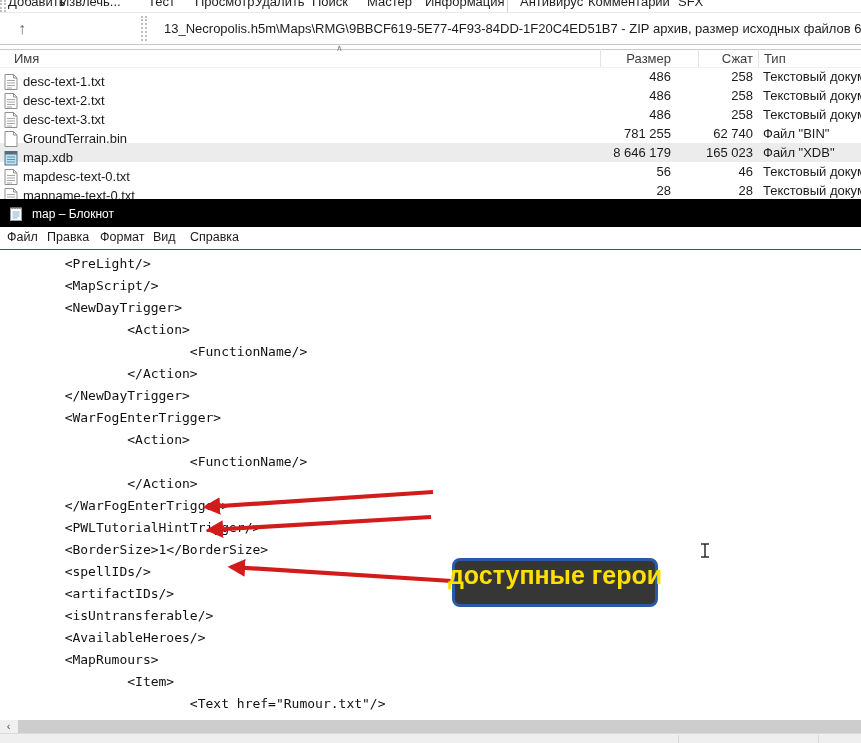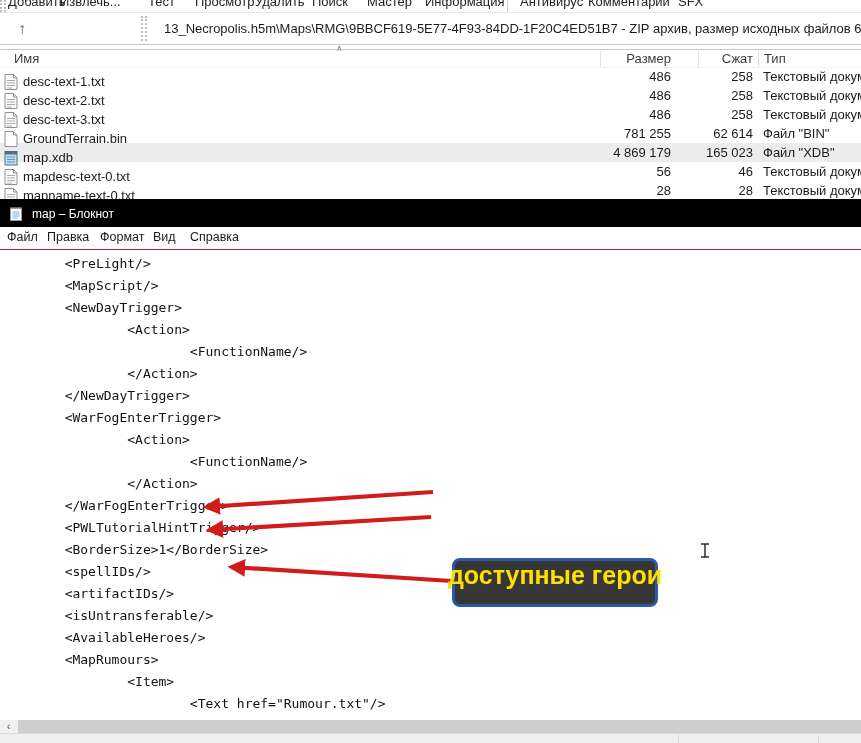--- a/index.html
+++ b/index.html
@@ -179,38 +179,38 @@
 
     <div class="frow">
       <div class="cell-name">
         <svg class="ficon" viewBox="0 0 14 16">
             <path d="M1 .5 h8.5 l3.5 3.5 v11.5 h-12 z" fill="#fff" stroke="#8f8f8f"></path>
             <path d="M9.5 .5 v3.5 h3.5" fill="none" stroke="#8f8f8f"></path>
           </svg>
         <span class="fname">GroundTerrain.bin</span>
       </div>
       <div class="num cell-size">781 255</div>
-      <div class="num cell-packed">62 614</div>
+      <div class="num cell-packed">62 740</div>
       <div class="cell-type">Файл "BIN"</div>
     </div>
 
     <div class="frow selected">
       <div class="cell-name">
         <svg class="ficon" viewBox="0 0 14 16">
             <rect x="1" y="1.5" width="12" height="13.5" fill="#bfe0ef" stroke="#49708a"></rect>
             <rect x="1" y="1.5" width="12" height="3" fill="#5a6e79"></rect>
             <g stroke="#5e93b5" stroke-width="1">
               <line x1="3" y1="7" x2="11" y2="7"></line>
               <line x1="3" y1="9.5" x2="11" y2="9.5"></line>
               <line x1="3" y1="12" x2="11" y2="12"></line>
             </g>
           </svg>
         <span class="fname">map.xdb</span>
       </div>
-      <div class="num cell-size">4 869 179</div>
+      <div class="num cell-size">8 646 179</div>
       <div class="num cell-packed">165 023</div>
       <div class="cell-type">Файл "XDB"</div>
     </div>
 
     <div class="frow">
       <div class="cell-name">
         <svg class="ficon" viewBox="0 0 14 16">
             <path d="M1 .5 h8.5 l3.5 3.5 v11.5 h-12 z" fill="#fff" stroke="#8f8f8f"></path>
             <path d="M9.5 .5 v3.5 h3.5" fill="none" stroke="#8f8f8f"></path>
             <g stroke="#a8a8a8" stroke-width="1">

